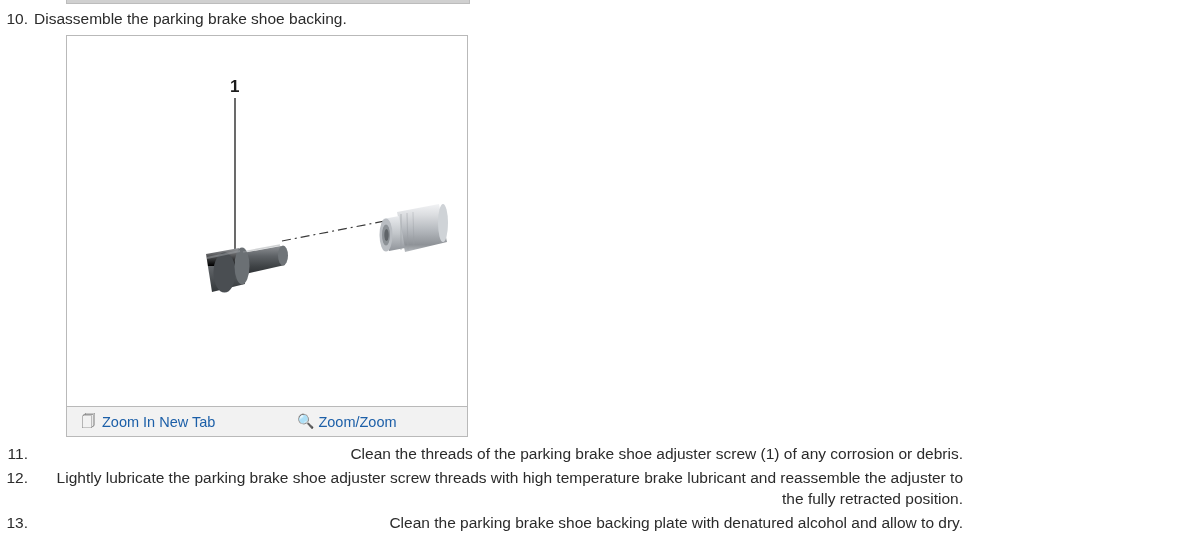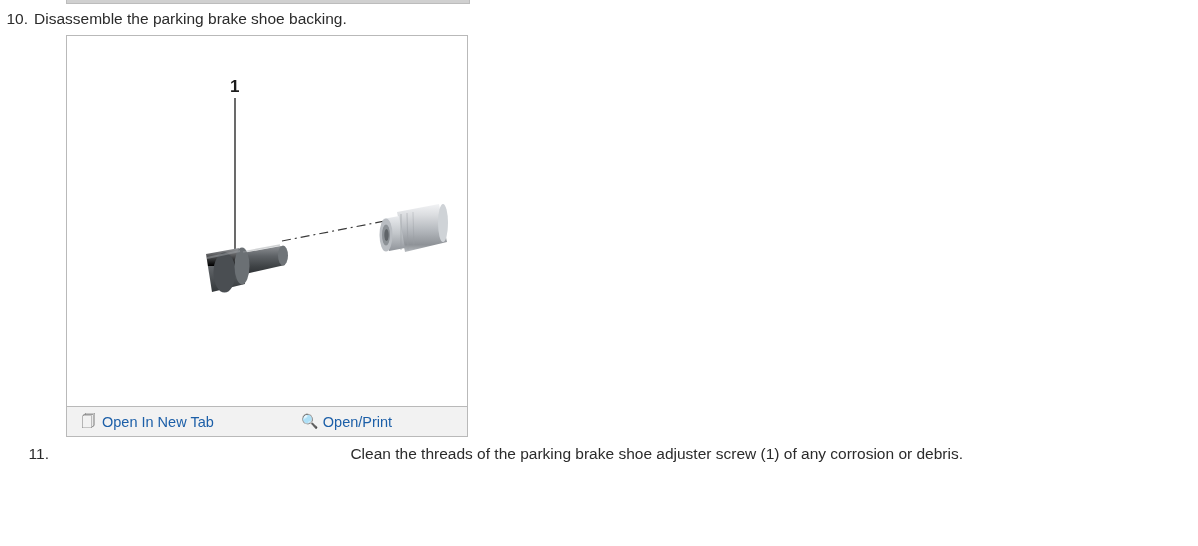--- a/index.html
+++ b/index.html
@@ -110,21 +110,20 @@
     width: 15px;
     height: 15px;
     line-height: 15px;
     color: #4a4a4a;
     font-size: 14px;
     text-align: center;
   }
 
   .trailing-steps {
     margin-top: 6px;
-    padding-left: 21px;
   }
   .step-text.wide { padding-right: 14px; text-align: right; }
 </style>
 </head>
 <body>
 
 <div class="top-stub"></div>
 
 <div class="doc">
 
@@ -192,29 +191,37 @@
           <path d="M340,177 L341,214" stroke="#9a9ea3" stroke-width="1.1" opacity="0.45"></path>
           <path d="M346,176 L347,213" stroke="#9a9ea3" stroke-width="1.1" opacity="0.35"></path>
           <path d="M331,172 L372,165" stroke="#ffffff" stroke-width="2" opacity="0.55"></path>
         </g>
       </svg>
     </div>
 
     <div class="figure-toolbar">
       <a class="tool-link tool-open">
         <span class="tool-icon">🗍</span>
-        <span>Open In New Tab</span>
+        <span>Zoom In New Tab</span>
       </a>
       <a class="tool-link tool-zoom">
         <span class="tool-icon">🔍</span>
-        <span>Open/Print</span>
+        <span>Zoom/Zoom</span>
       </a>
     </div>
   </div>
 
   <div class="trailing-steps">
     <div class="step">
       <div class="step-num">11.</div>
       <div class="step-text wide">Clean the threads of the parking brake shoe adjuster screw (1) of any corrosion or debris.</div>
     </div>
+    <div class="step">
+      <div class="step-num">12.</div>
+      <div class="step-text wide">Lightly lubricate the parking brake shoe adjuster screw threads with high temperature brake lubricant and reassemble the adjuster to the fully retracted position.</div>
+    </div>
+    <div class="step">
+      <div class="step-num">13.</div>
+      <div class="step-text wide">Clean the parking brake shoe backing plate with denatured alcohol and allow to dry.</div>
+    </div>
   </div>
 
 </div>
 
 </body></html>

